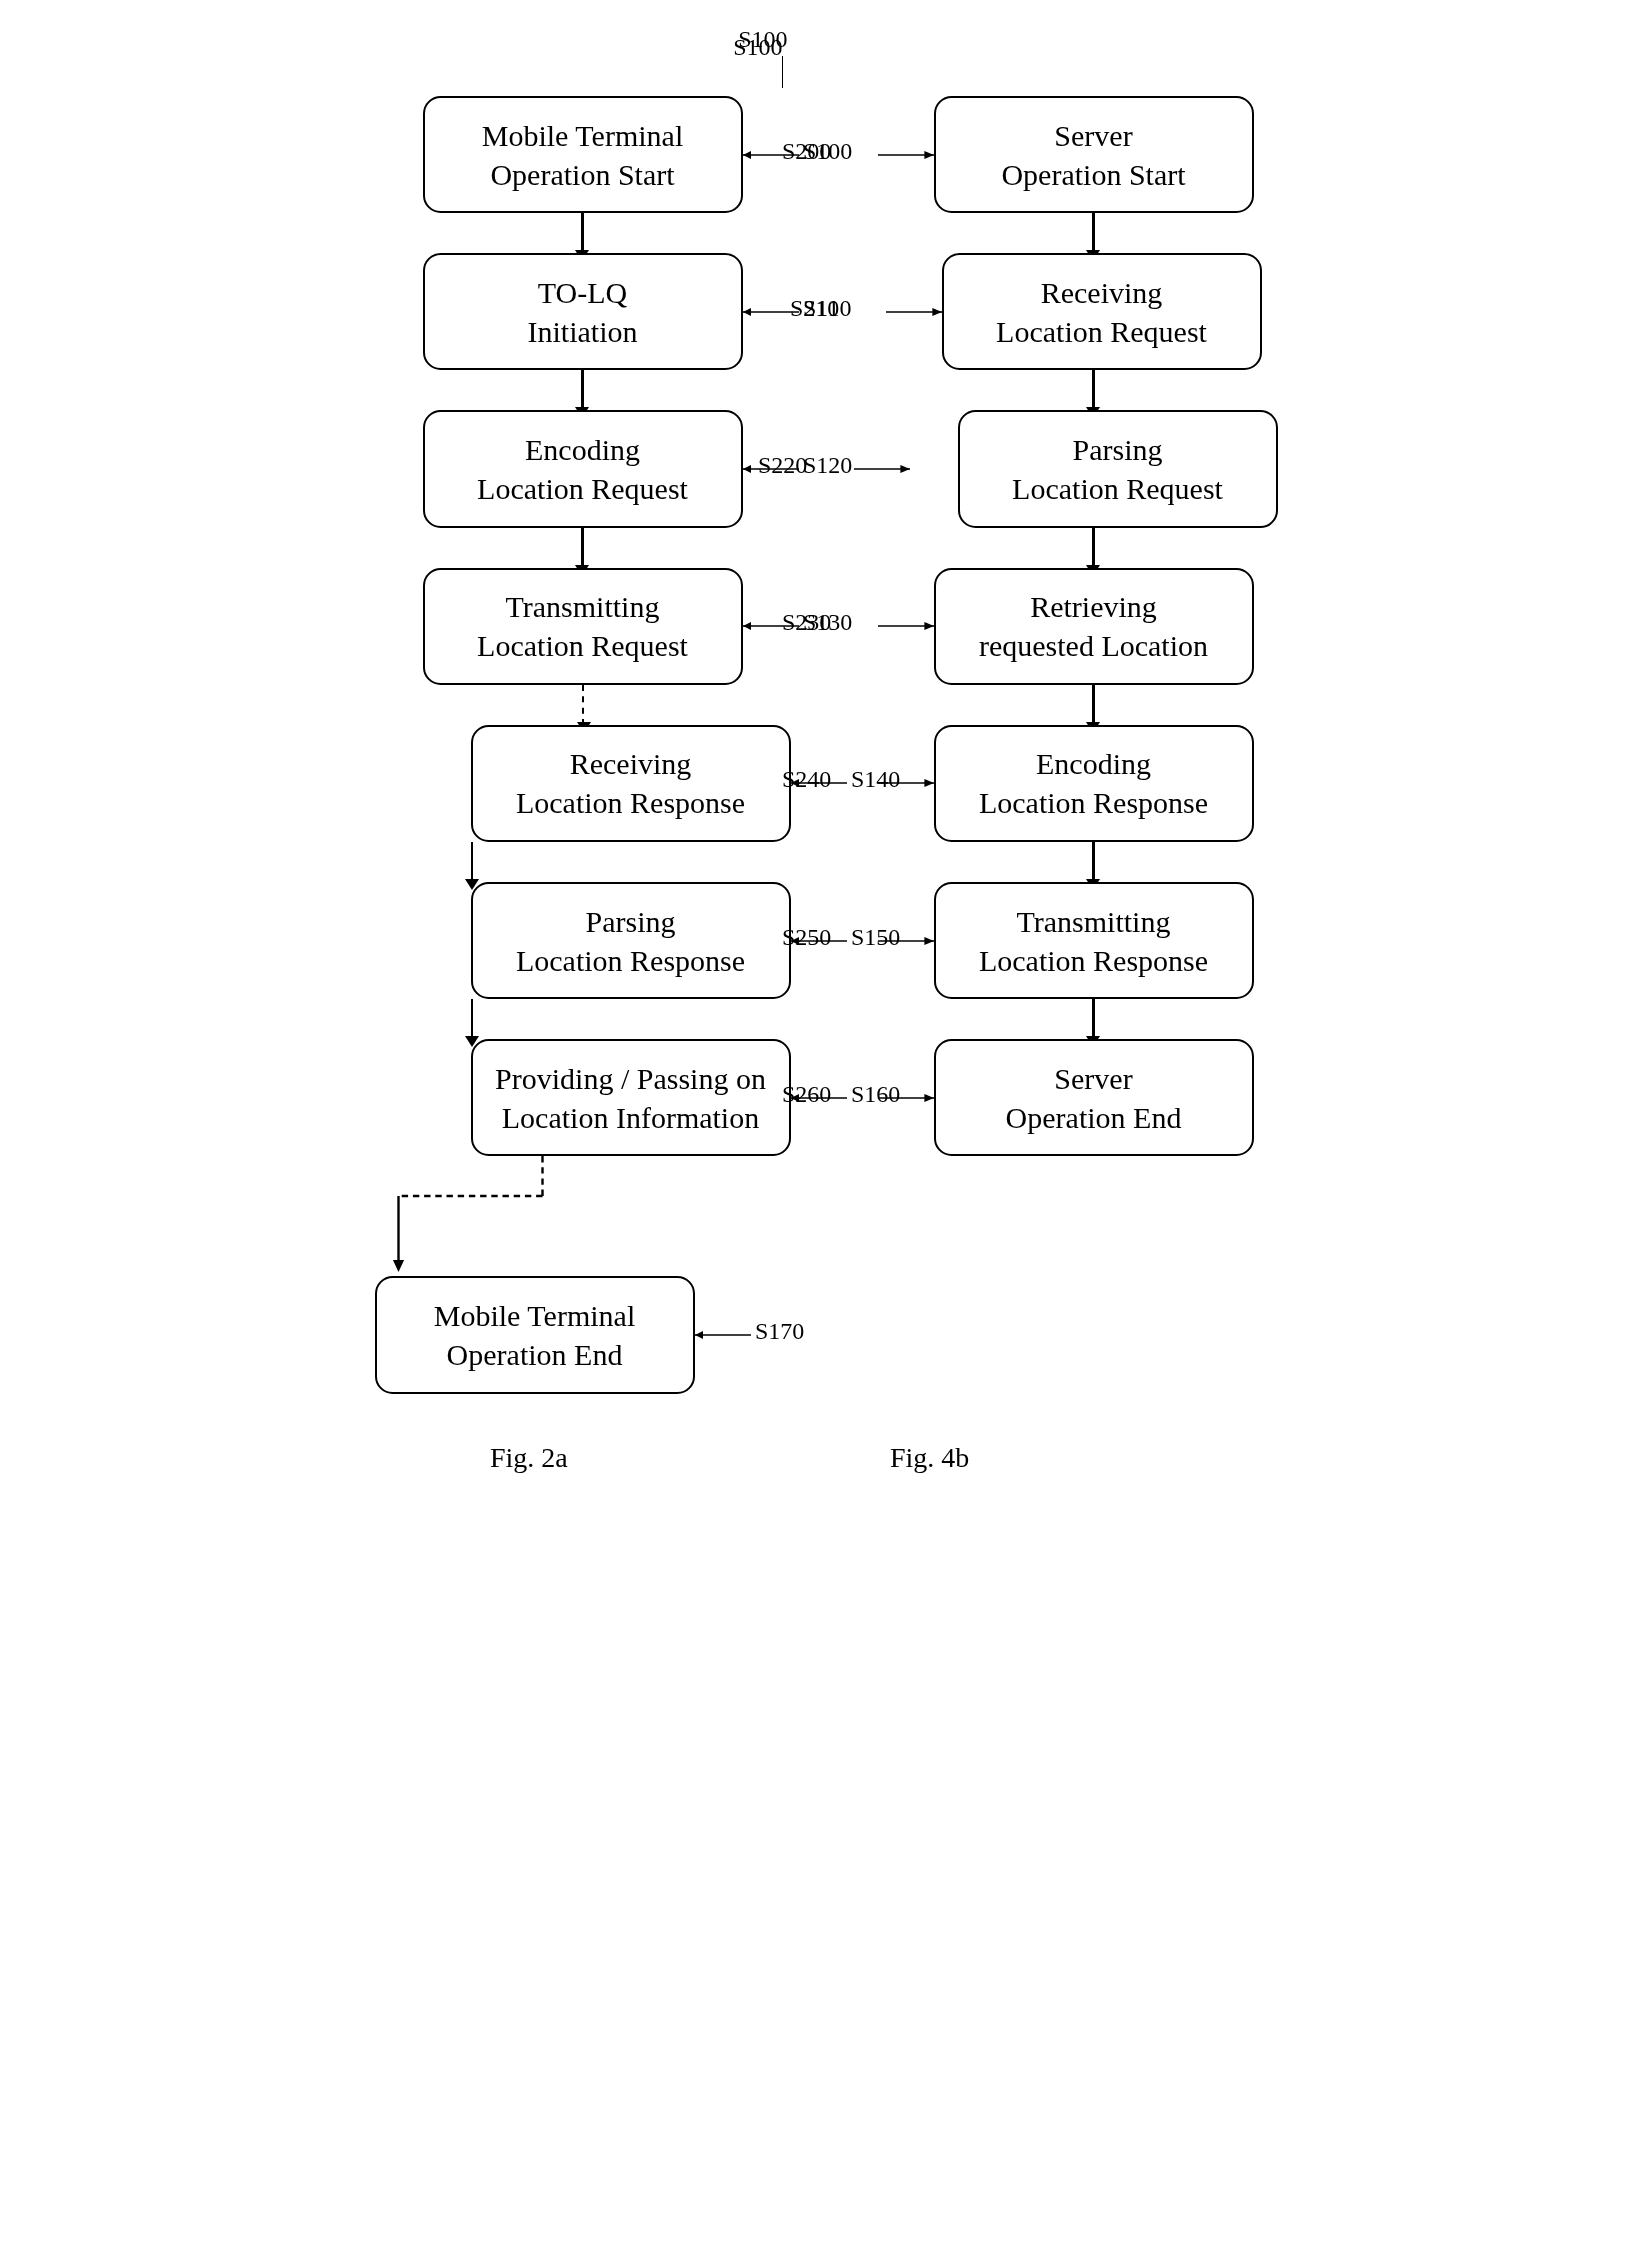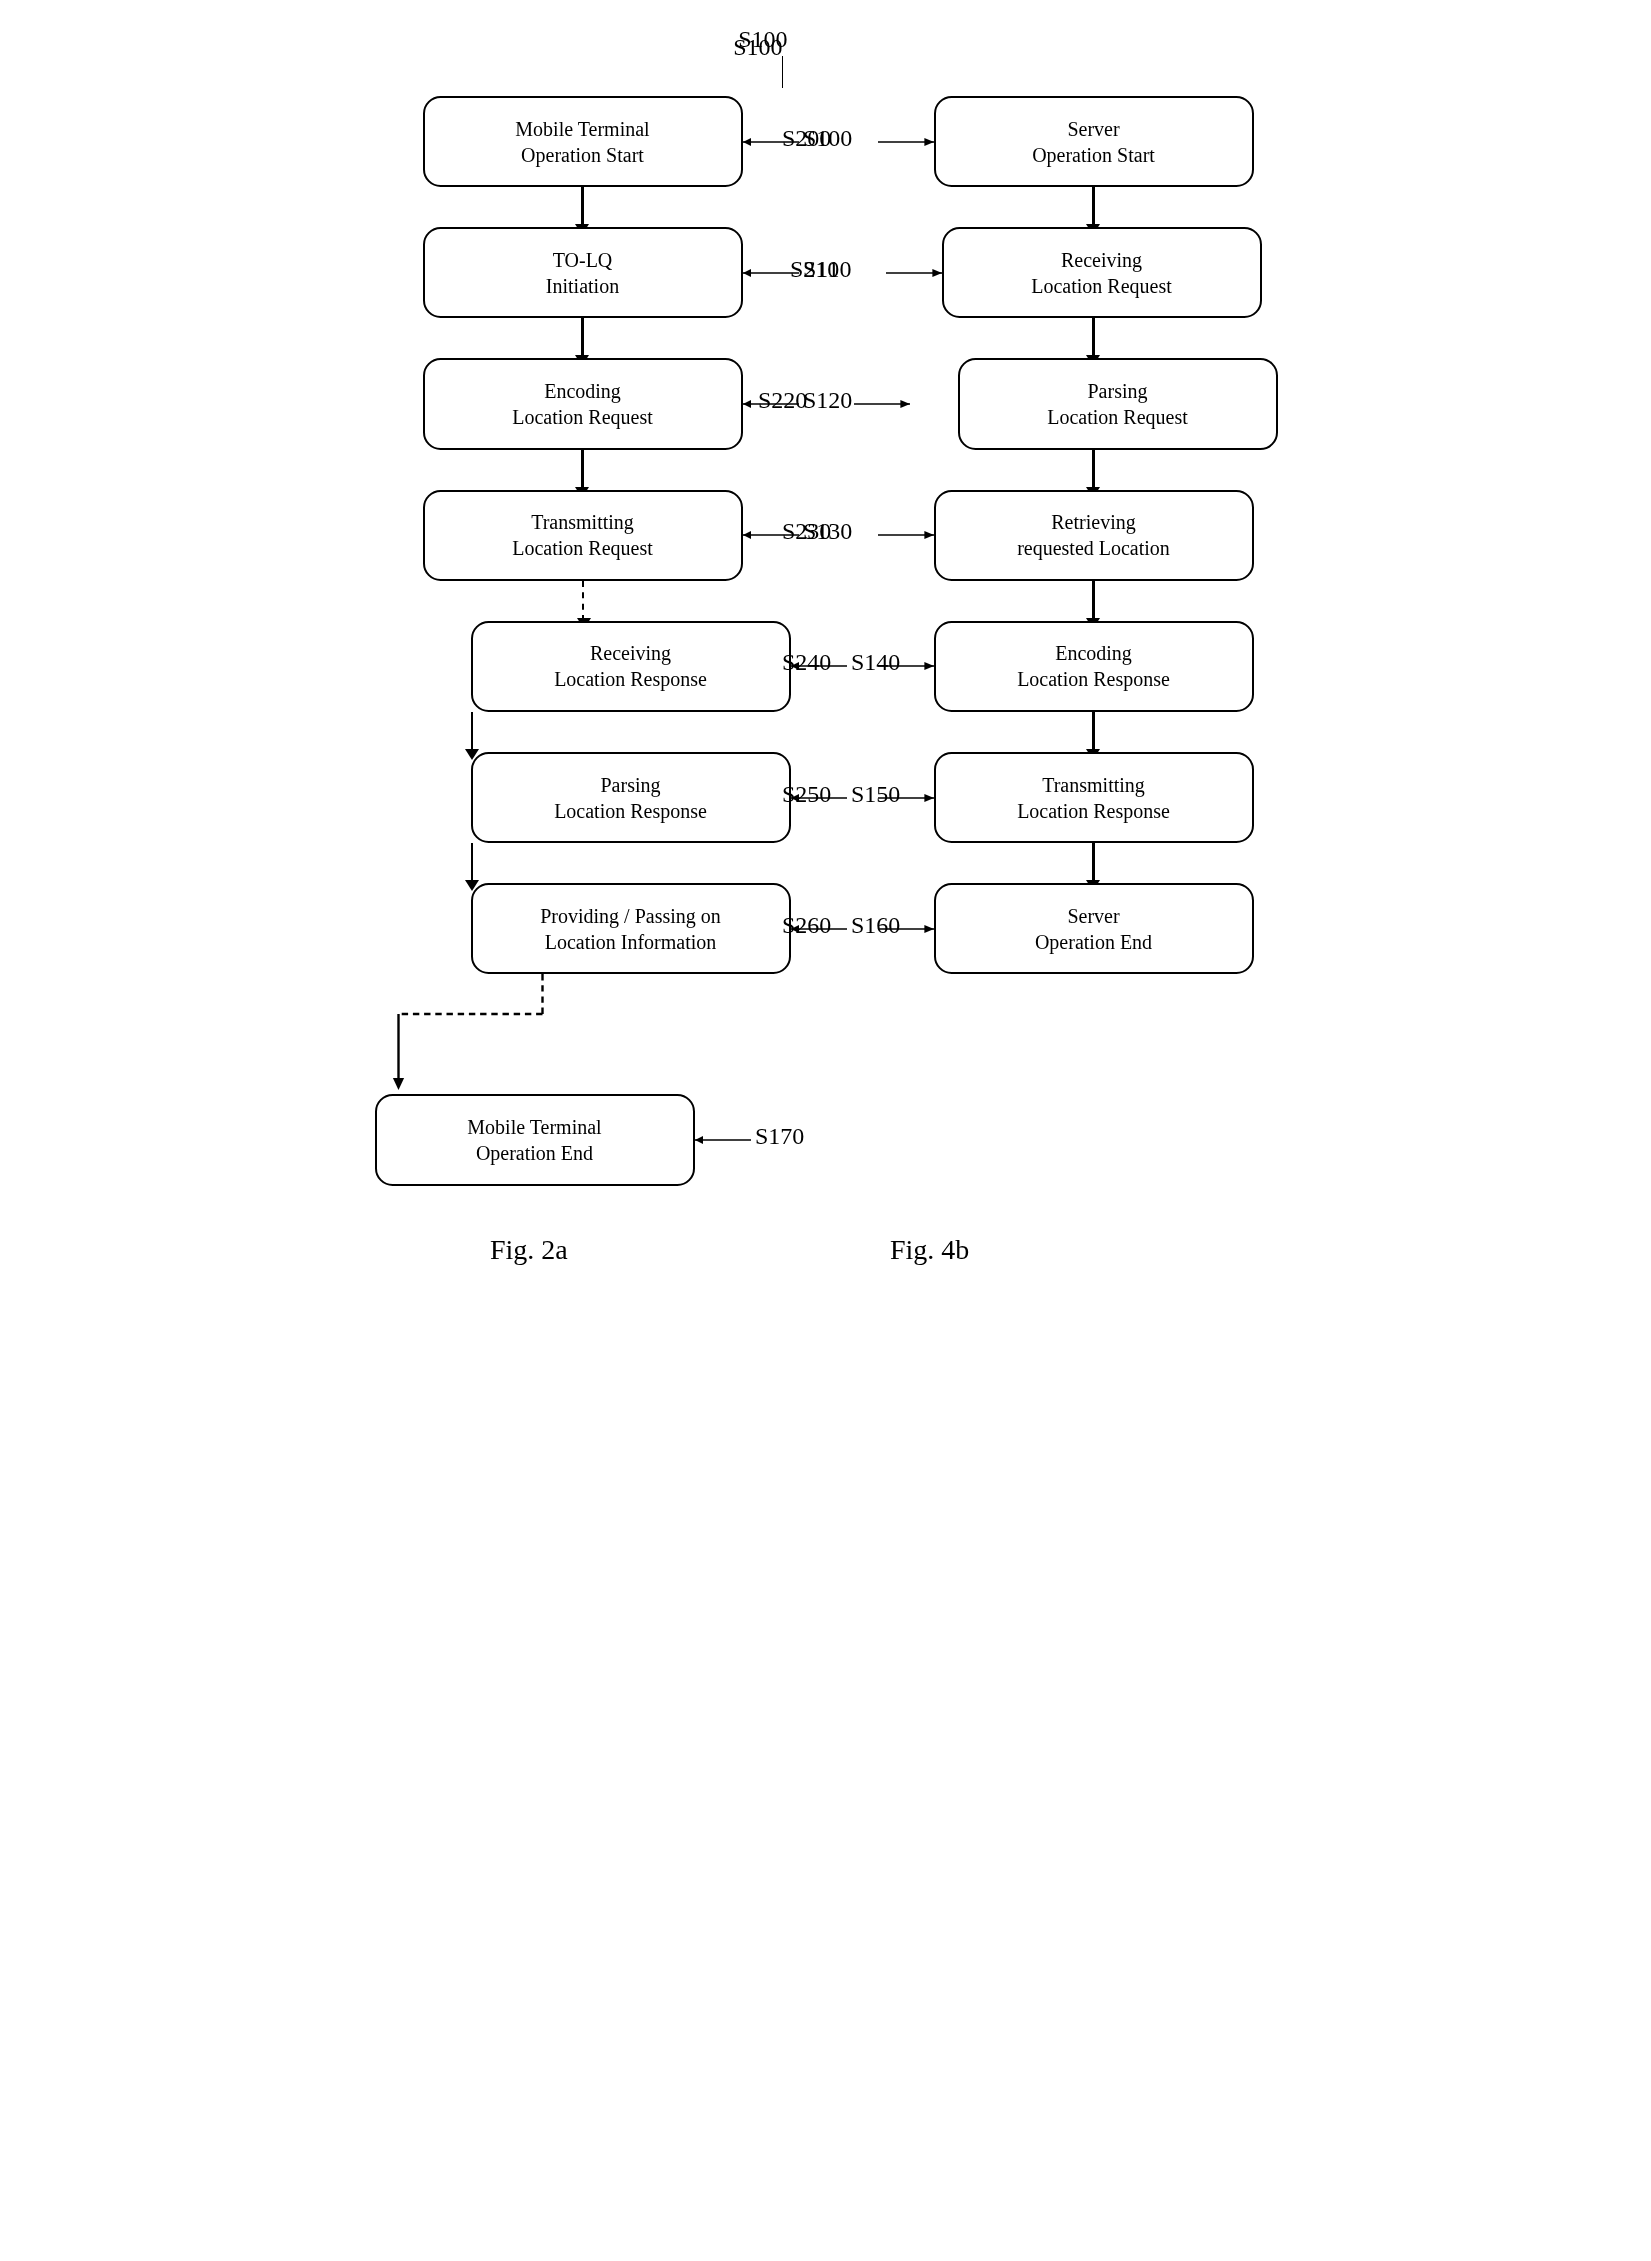--- a/index.html
+++ b/index.html
@@ -33,21 +33,21 @@
       position: relative;
     }
     .flow-box {
       border: 2.4px solid #000;
       border-radius: 17.6px;
       background: #fff;
       display: flex;
       align-items: center;
       justify-content: center;
       text-align: center;
-      font-size: 20px;
+      font-size: 30px;
       line-height: 1.3;
       width: 320px;
       padding: 17.6px 14.4px;
       position: relative;
     }
     .flow-step {
       display: flex;
       flex-direction: column;
       align-items: center;
       position: relative;

